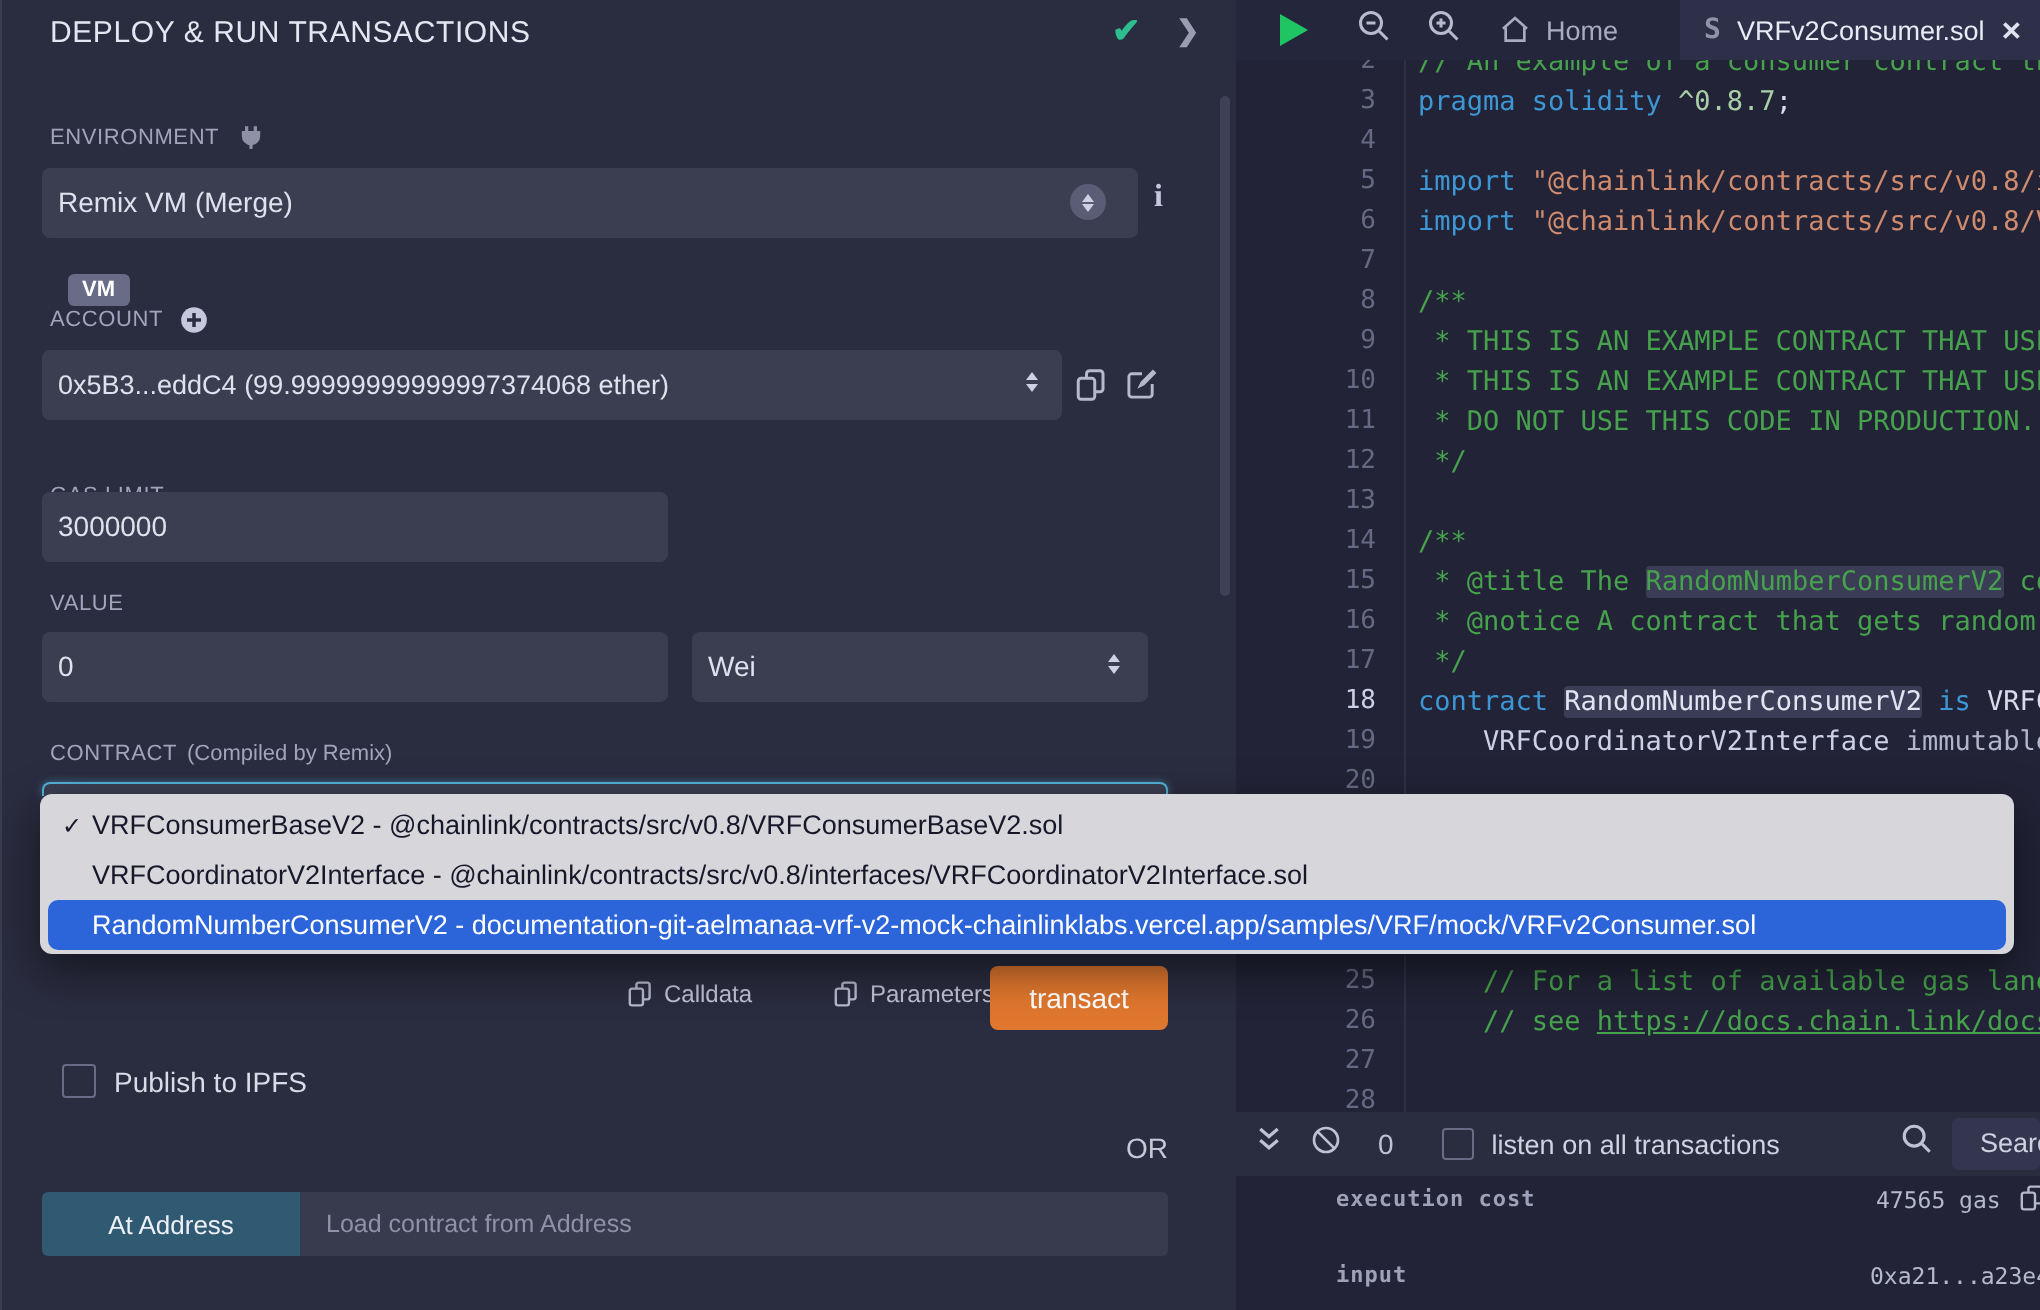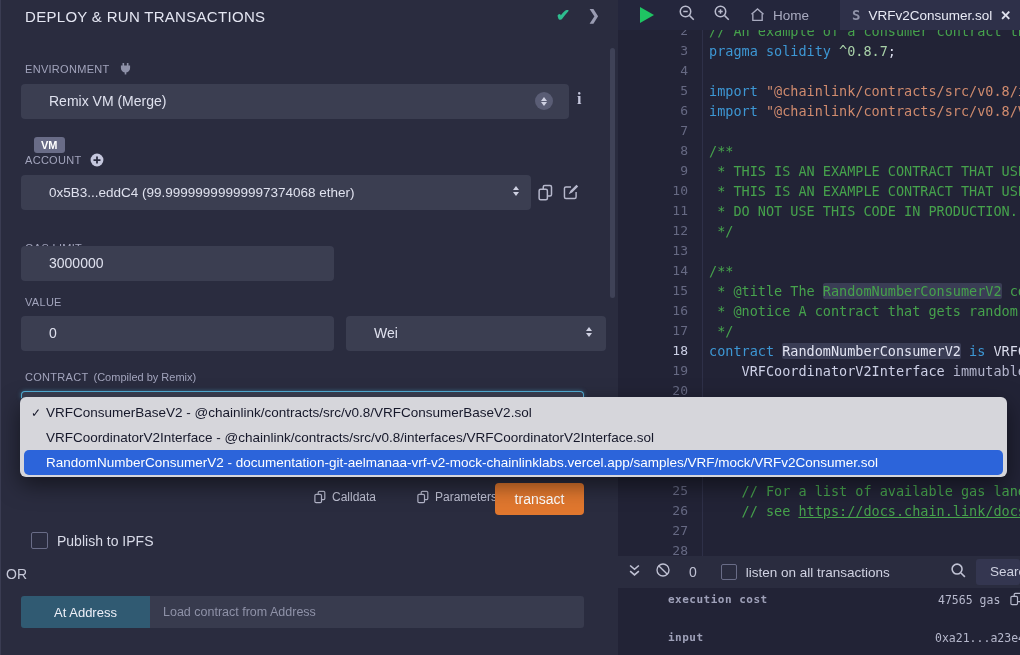--- a/index.html
+++ b/index.html
@@ -12,21 +12,21 @@
 
   
   #left-panel { left:0; top:0; width:618px; height:655px; background:#2a2c3f; border-left:1px solid #3a3c52; }
   .panel-title { left:24px; top:8px; font-size:15px; letter-spacing:.3px; color:#e4e6f2; }
   .hdr-check { left:555px; top:5px; color:#2ebd8f; font-size:17px; font-weight:bold; }
   .hdr-chevron { left:587px; top:7px; color:#9a9cb2; font-size:14px; font-weight:bold; }
   .field-label { font-size:11px; color:#a2a4bc; letter-spacing:.3px; }
   .sub-label { font-size:11px; color:#a2a4bc; }
   .sel, .inp {
     background:#3b3e51; border-radius:4px; height:35px; line-height:35px;
-    font-size:14px; color:#dfe1ee; padding-left:28px;
+    font-size:14px; color:#dfe1ee; padding-left:8px;
   }
   .caret-circle { width:18px; height:18px; border-radius:50%; background:#5a5d75;
     display:flex; flex-direction:column; align-items:center; justify-content:center; gap:1px; }
   .tri-up { width:0; height:0; border-left:3.5px solid transparent; border-right:3.5px solid transparent; border-bottom:4px solid #cfd1e2; }
   .tri-dn { width:0; height:0; border-left:3.5px solid transparent; border-right:3.5px solid transparent; border-top:4px solid #cfd1e2; }
   .spinner { display:flex; flex-direction:column; gap:2px; align-items:center; }
   .badge-vm { background:#696c87; color:#fff; font-size:11px; font-weight:bold; border-radius:3px; padding:2px 7px; }
   .info-i { font-family:"Liberation Serif", serif; font-weight:bold; font-size:16px; color:#c5c7dd; }
   .icon-btn svg { display:block; }
   .transact-btn { background:#e0772e; color:#fff; font-size:14px; border:none; border-radius:4px;
@@ -153,21 +153,21 @@
 
     <div class="abs field-label" style="left:24px; top:242px;">GAS LIMIT</div>
     <div class="abs inp" style="left:20px; top:246px; width:313px;">
       <span>3000000</span>
     </div>
 
     <div class="abs field-label" style="left:24px; top:296px;">VALUE</div>
     <div class="abs inp" style="left:20px; top:316px; width:313px;">
       <span>0</span>
     </div>
-    <div class="abs sel" style="left:345px; top:316px; width:260px;">
+    <div class="abs sel" style="left:345px; top:316px; width:228px;">
       <span>Wei</span>
       <span class="abs spinner" style="right:14px; top:11px;">
         <span class="tri-up"></span>
           <span class="tri-dn"></span>
       </span>
     </div>
 
     <div class="abs" style="left:24px; top:371px; display:flex; align-items:baseline; gap:5px;">
       <span class="field-label">CONTRACT</span>
       <span class="sub-label">(Compiled by Remix)</span>
@@ -186,21 +186,21 @@
         <rect x="7" y="1.5" width="11" height="14" rx="2"></rect>
           <rect x="1.5" y="6.5" width="11" height="14" rx="2" fill="#2a2c3f"></rect>
       </svg>
       <span class="mini-label">Parameters</span>
     </div>
     <button class="abs transact-btn" style="left:494px; top:483px;">transact</button>
 
     <div class="abs checkbox" style="left:30px; top:532px;"></div>
     <div class="abs" style="left:56px; top:533px; font-size:14px; color:#d9dbe8;">Publish to IPFS</div>
 
-    <div class="abs" style="left:5px; top:566px; width:563px; text-align:left; font-size:14px; color:#c6c8d8;">OR</div>
+    <div class="abs" style="left:20px; top:566px; width:563px; text-align:right; font-size:14px; color:#c6c8d8;">OR</div>
 
     <button class="abs ataddr-btn" style="left:20px; top:596px;">At Address</button>
     <div class="abs ataddr-input" style="left:149px; top:596px; width:434px;">
       <span>Load contract from Address</span>
     </div>
   </div>
 
   <div id="editor-region" class="abs"></div>
 
   <div id="editor-body" class="abs">

